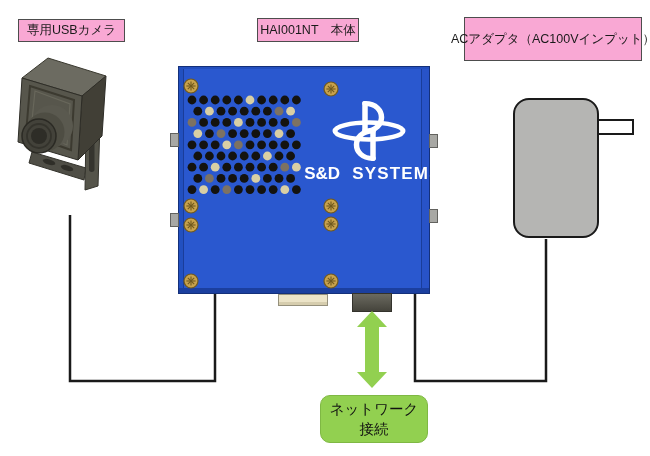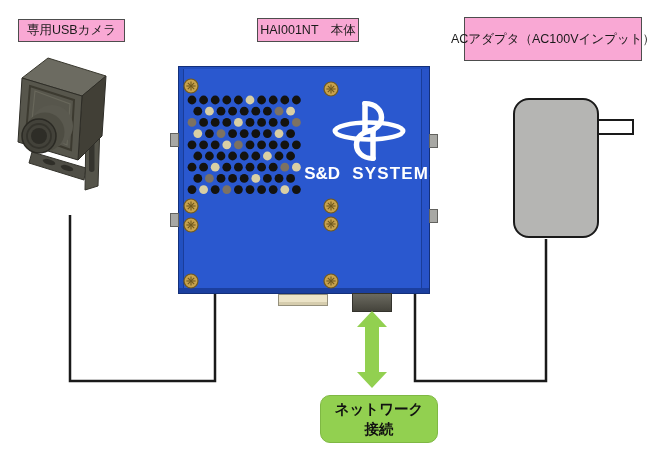--- a/index.html
+++ b/index.html
@@ -58,24 +58,24 @@
   }
   .prong{
     position:absolute;left:597px;top:119px;width:37px;height:16px;
     background:#fff;border:2px solid #1a1a1a;
   }
   
   #camera-gfx{position:absolute;left:8px;top:52px;width:120px;height:145px;}
   
   #net-arrow{position:absolute;left:350px;top:311px;width:44px;height:77px;}
   .badge{
-    position:absolute;left:320px;top:395px;width:118px;height:48px;
+    position:absolute;left:320px;top:395px;width:108px;height:48px;
     background:var(--accent-green,#92d050);border:1px solid #7fb844;border-radius:10px;
     display:flex;flex-direction:column;align-items:center;justify-content:center;
-    font-size:14.5px;font-weight:700;line-height:20px;color:#111;
+    font-size:14.5px;font-weight:400;line-height:20px;color:#111;
   }
 </style>
 </head>
 <body>
 
 <div class="stage">
 
   <svg id="cables" viewBox="0 0 650 456">
     <polyline points="70,215 70,381 215,381 215,293" fill="none" style="stroke:var(--cable-black,#1a1a1a)" stroke-width="2.5"></polyline>
     <polyline points="546,239 546,381 415,381 415,293" fill="none" style="stroke:var(--cable-black,#1a1a1a)" stroke-width="2.5"></polyline>

